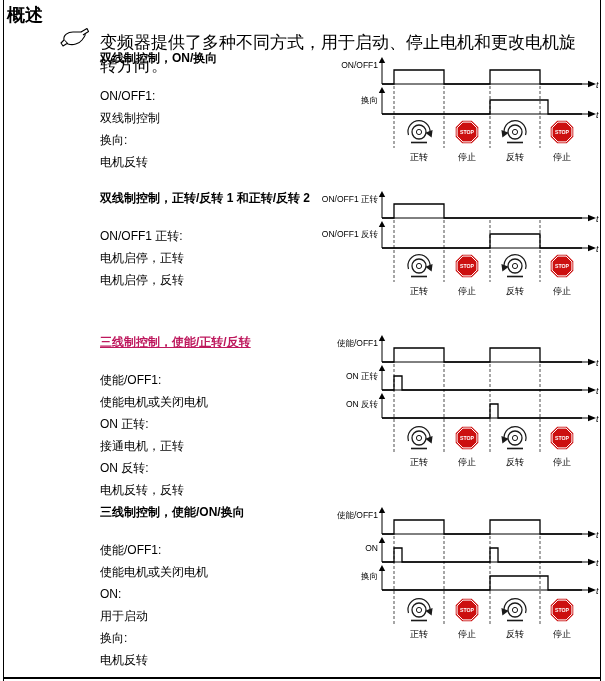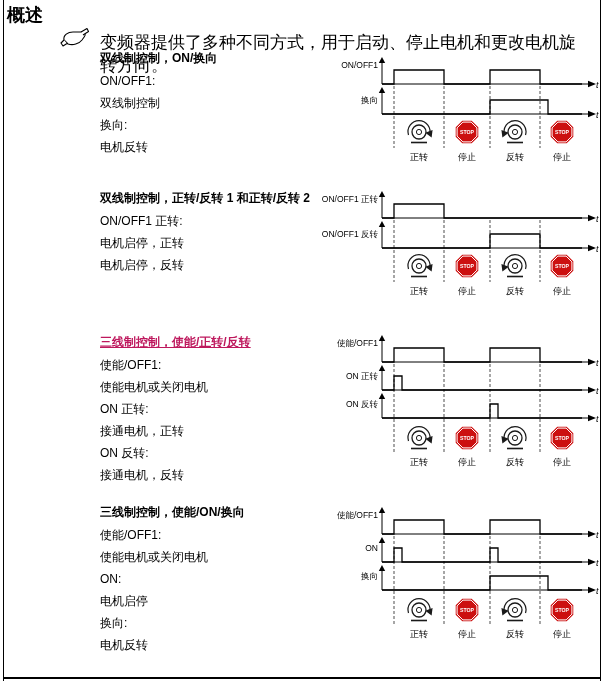--- a/index.html
+++ b/index.html
@@ -10,21 +10,21 @@
   }
   .edge { position:absolute; background:#000; }
   .edge-left  { left:3px; top:0; width:1px; height:681px; }
   .edge-right { left:600px; top:0; width:1px; height:681px; }
   .edge-bottom{ left:3px; top:677px; width:598px; height:2px; }
   .heading { position:absolute; left:7px; top:3px; font-size:18px; font-weight:bold; }
   .hand { position:absolute; left:60px; top:26px; }
   .intro { position:absolute; left:100px; top:31px; width:488px; font-size:17px; }
   .sec { position:absolute; left:100px; width:232px; font-size:12px; }
   .sec-title { font-weight:bold; line-height:20px; }
-  .sec-lines { margin-top:2px; }
+  .sec-lines { margin-top:17px; }
   .sec-lines div { line-height:22px; }
   .link { color:#be185d; text-decoration:underline; cursor:pointer; }
   svg.diag { position:absolute; left:332px; overflow:visible; }
   svg text { font-family:"Liberation Sans","DejaVu Sans",sans-serif; }
   .siglabel { font-size:8.5px; }
   .tlabel { font-size:9px; font-style:italic; }
   .state { font-size:9px; }
 </style>
 </head>
 <body>
@@ -155,21 +155,21 @@
 </svg>
 
 <div class="sec" style="top:332px">
   <div class="sec-title link">三线制控制，使能/正转/反转</div>
   <div class="sec-lines">
     <div>使能/OFF1:</div>
     <div>使能电机或关闭电机</div>
     <div>ON 正转:</div>
     <div>接通电机，正转</div>
     <div>ON 反转:</div>
-    <div>接通电机，反转</div>
+    <div>电机反转，反转</div>
   </div>
 </div>
 
 <svg class="diag" style="top:334px" width="274" height="134" viewBox="0 0 274 134">
   <g stroke="#000" stroke-width="0.7" stroke-dasharray="3,2">
     <line x1="62" y1="30" x2="62" y2="120"></line>
       <line x1="112" y1="30" x2="112" y2="120"></line>
     <line x1="158" y1="30" x2="158" y2="120"></line>
       <line x1="208" y1="30" x2="208" y2="120"></line>
   </g>
@@ -209,21 +209,21 @@
   <text class="state" x="183" y="131" text-anchor="middle">反转</text>
   <text class="state" x="230" y="131" text-anchor="middle">停止</text>
 </svg>
 
 <div class="sec" style="top:502px">
   <div class="sec-title">三线制控制，使能/ON/换向</div>
   <div class="sec-lines">
     <div>使能/OFF1:</div>
     <div>使能电机或关闭电机</div>
     <div>ON:</div>
-    <div>电机启停</div>
+    <div>用于启动</div>
     <div>换向:</div>
     <div>电机反转</div>
   </div>
 </div>
 
 <svg class="diag" style="top:506px" width="274" height="134" viewBox="0 0 274 134">
   <g stroke="#000" stroke-width="0.7" stroke-dasharray="3,2">
     <line x1="62" y1="30" x2="62" y2="120"></line>
       <line x1="112" y1="30" x2="112" y2="120"></line>
     <line x1="158" y1="30" x2="158" y2="120"></line>

